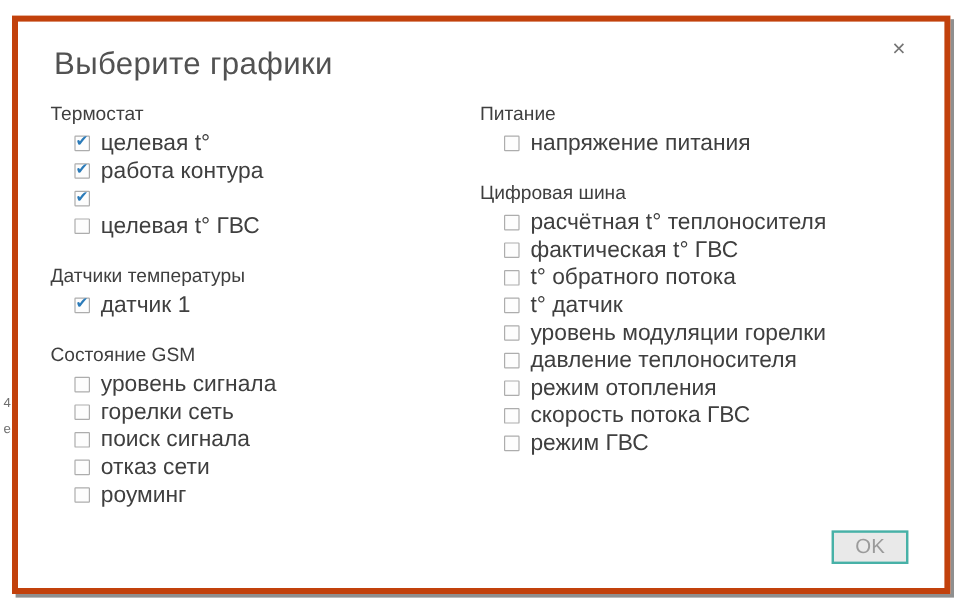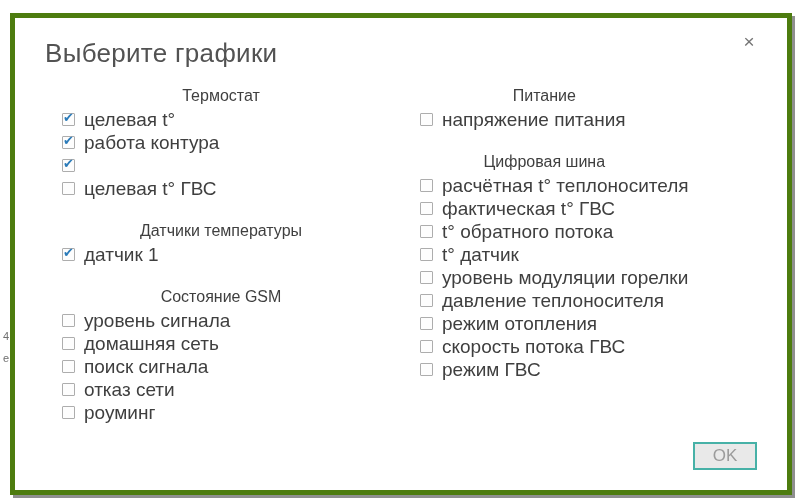--- a/index.html
+++ b/index.html
@@ -9,38 +9,38 @@
     font-family:"Liberation Sans","DejaVu Sans",sans-serif;
   }
   
   .bg-glyph{
     position:absolute;z-index:0;color:#6e6e6e;font-size:11px;
   }
   
   .modal{
     position:absolute;z-index:1;left:10px;top:13px;width:782px;height:482px;
     box-sizing:border-box;background:#ffffff;
-    border:5px solid #4d7c0f;
+    border:5px solid #c2410c;
     box-shadow:3px 3px 0 #8f8f8f;
   }
   .modal-content{
     position:relative;width:100%;height:100%;box-sizing:border-box;
     padding:18px 0 0 27px;
   }
   .dialog-title{
     font-size:26px;font-weight:300;color:#525252;letter-spacing:.3px;
     margin:0 0 16px 3px;line-height:34px;
   }
   .close-btn{
     position:absolute;top:14px;right:28px;width:20px;height:20px;
     font-size:19px;line-height:20px;color:#757575;text-align:center;
     cursor:pointer;user-select:none;
   }
   .columns{display:flex;align-items:flex-start;}
-  .col{display:block;text-align:center;}
+  .col{display:block;}
   .col-left{width:358px;}
   .group{margin:0 0 21px 0;}
   .group-heading{
     font-size:16px;line-height:20px;color:#3f3f3f;margin:0 0 2px 0;
   }
   .item{
     display:flex;align-items:center;height:23px;padding-left:20px;
     cursor:pointer;
   }
   .cb{
@@ -109,21 +109,21 @@
             </div>
           </div>
           <div class="group">
             <div class="group-heading">Состояние GSM</div>
             <div class="item">
               <span class="cb"></span>
               <span class="item-label">уровень сигнала</span>
             </div>
             <div class="item">
               <span class="cb"></span>
-              <span class="item-label">домашняя сеть</span>
+              <span class="item-label">горелки сеть</span>
             </div>
             <div class="item">
               <span class="cb"></span>
               <span class="item-label">поиск сигнала</span>
             </div>
             <div class="item">
               <span class="cb"></span>
               <span class="item-label">отказ сети</span>
             </div>
             <div class="item">

